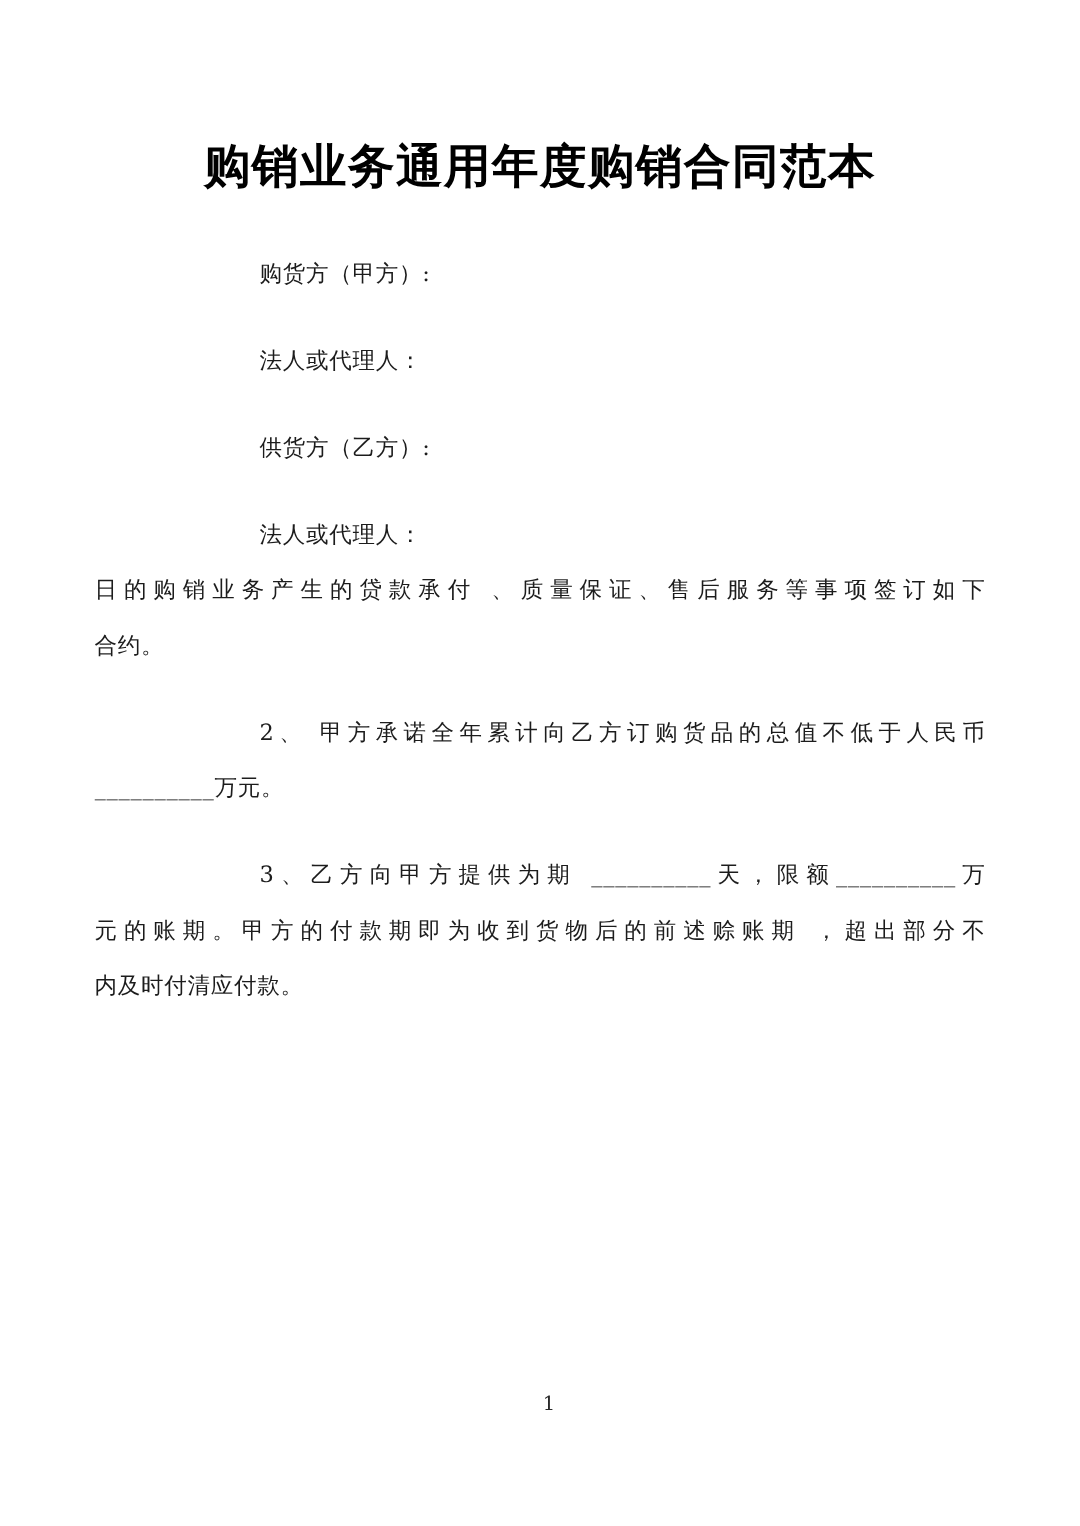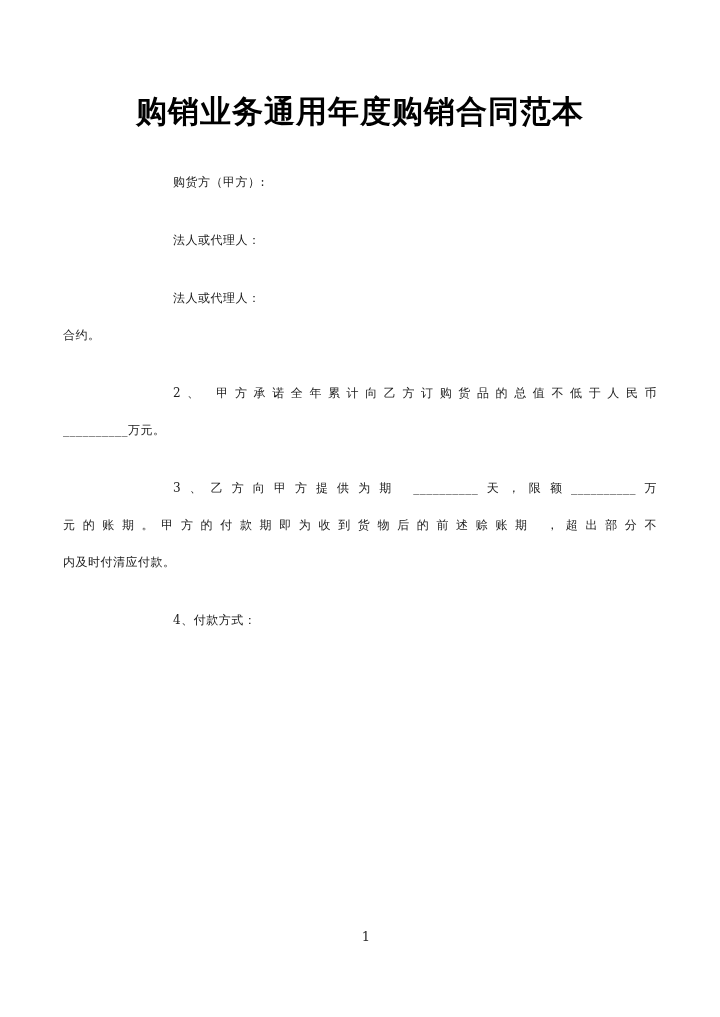--- a/index.html
+++ b/index.html
@@ -28,21 +28,21 @@
     font-family: "DejaVu Sans", "Liberation Sans", sans-serif;
     font-weight: bold;
     font-size: 31px;
     line-height: 46px;
     text-align: center;
     color: #000000;
     letter-spacing: 1px;
     white-space: nowrap;
   }
   .line {
-    font-size: 12px;
+    font-size: 15px;
     line-height: 37px;
     height: 37px;
     white-space: nowrap;
     overflow: hidden;
     letter-spacing: 0.5px;
   }
   .line.indent {
     padding-left: 110px;
   }
   .line.justify {
@@ -66,24 +66,25 @@
 </style>
 </head>
 <body>
 
 <div class="page">
   <div class="content">
     <h1 class="doc-title">购销业务通用年度购销合同范本</h1>
     <div id="lines-container">
         <div class="line indent gap">购货方（甲方）:</div>
         <div class="line indent gap">法人或代理人：</div>
+        <div class="line indent gap">供货方（乙方）:</div>
         <div class="line indent gap">法人或代理人：</div>
+        <div class="line justify">日的购销业务产生的贷款承付 、质量保证、售后服务等事项签订如下</div>
         <div class="line">合约。</div>
         <div class="line indent justify gap">2、 甲方承诺全年累计向乙方订购货品的总值不低于人民币</div>
         <div class="line">__________万元。</div>
         <div class="line indent justify gap">3、乙方向甲方提供为期 __________天，限额__________万</div>
         <div class="line justify">元的账期。甲方的付款期即为收到货物后的前述赊账期 ，超出部分不</div>
         <div class="line">内及时付清应付款。</div>
-        <div class="line indent gap">4、付款方式：</div>
       </div>
   </div>
   <div class="page-number">1</div>
 </div>
 
 </body></html>

